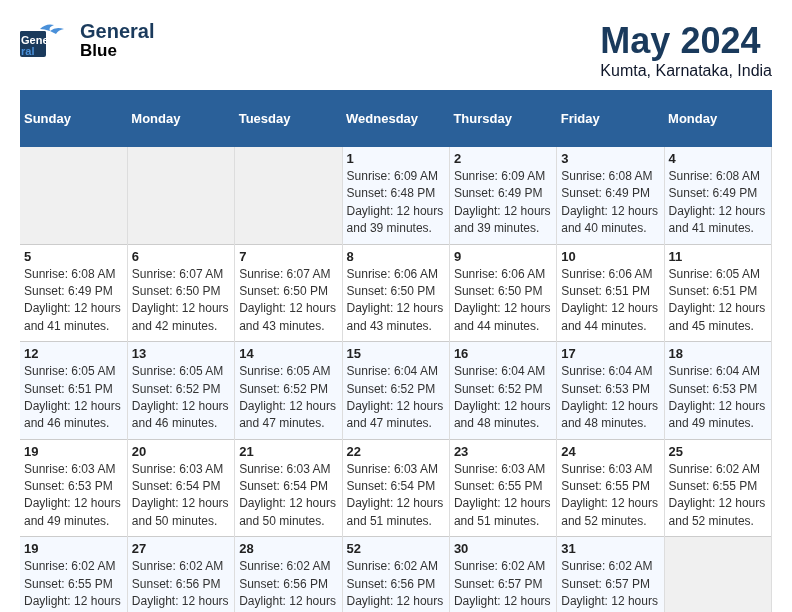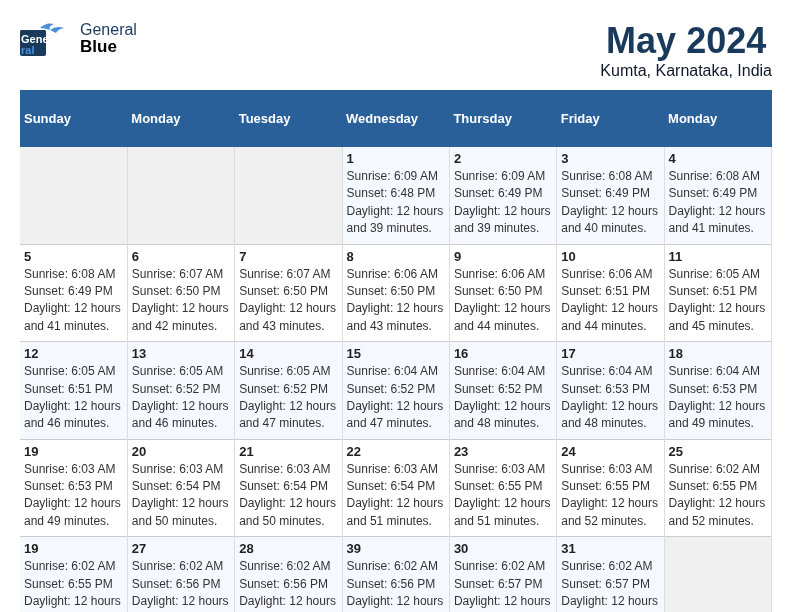--- a/index.html
+++ b/index.html
@@ -15,21 +15,21 @@
       justify-content: space-between;
       align-items: flex-start;
       margin-bottom: 10px;
     }
     .logo {
       display: flex;
       flex-direction: column;
       align-items: flex-start;
     }
     .title-section {
-      text-align: center;
+      text-align: left;
     }
     .month-title {
       font-size: 36px;
       font-weight: bold;
       color: #1a3a5c;
     }
     .location {
       font-size: 16px;
       color: #0f172a;
     }
@@ -89,21 +89,21 @@
           <rect x="0" y="10" width="26" height="26" rx="2" fill="#1a3a5c"></rect>
           <rect x="0" y="10" width="26" height="13" rx="2" fill="#1a3a5c"></rect>
           <text x="1" y="23" font-size="11" font-weight="bold" fill="white" font-family="Arial">Gene</text>
           <text x="1" y="34" font-size="11" font-weight="bold" fill="#4a90d9" font-family="Arial">ral</text>
 
           <path d="M20 8 Q26 2 34 4 Q28 6 30 10 Q24 8 20 8Z" fill="#4a90d9"></path>
           <path d="M30 10 Q36 5 44 8 Q38 9 36 13 Q32 11 30 10Z" fill="#4a90d9"></path>
         </svg>
       </div>
       <div>
-        <div style="font-size:16px;font-weight:normal;color:#1a3a5c;line-height:1.1;">General</div>
+        <div style="font-size:20px;font-weight:bold;color:#1a3a5c;line-height:1.1;">General</div>
         <div style="font-size:17px;font-weight:bold;color:#000000;line-height:1.1;">Blue</div>
       </div>
     </div>
   </div>
   <div class="title-section">
     <div class="month-title">May 2024</div>
     <div class="location">Kumta, Karnataka, India</div>
   </div>
 </div>
 
@@ -322,21 +322,21 @@
 and 53 minutes.</div>
         </td>
         <td>
           <span class="day-number">28</span>
           <div class="day-info" style="white-space: pre-line;">Sunrise: 6:02 AM
 Sunset: 6:56 PM
 Daylight: 12 hours
 and 53 minutes.</div>
         </td>
         <td>
-          <span class="day-number">39</span>
+          <span class="day-number">52</span>
           <div class="day-info" style="white-space: pre-line;">Sunrise: 6:02 AM
 Sunset: 6:56 PM
 Daylight: 12 hours
 and 54 minutes.</div>
         </td>
         <td>
           <span class="day-number">30</span>
           <div class="day-info" style="white-space: pre-line;">Sunrise: 6:02 AM
 Sunset: 6:57 PM
 Daylight: 12 hours

